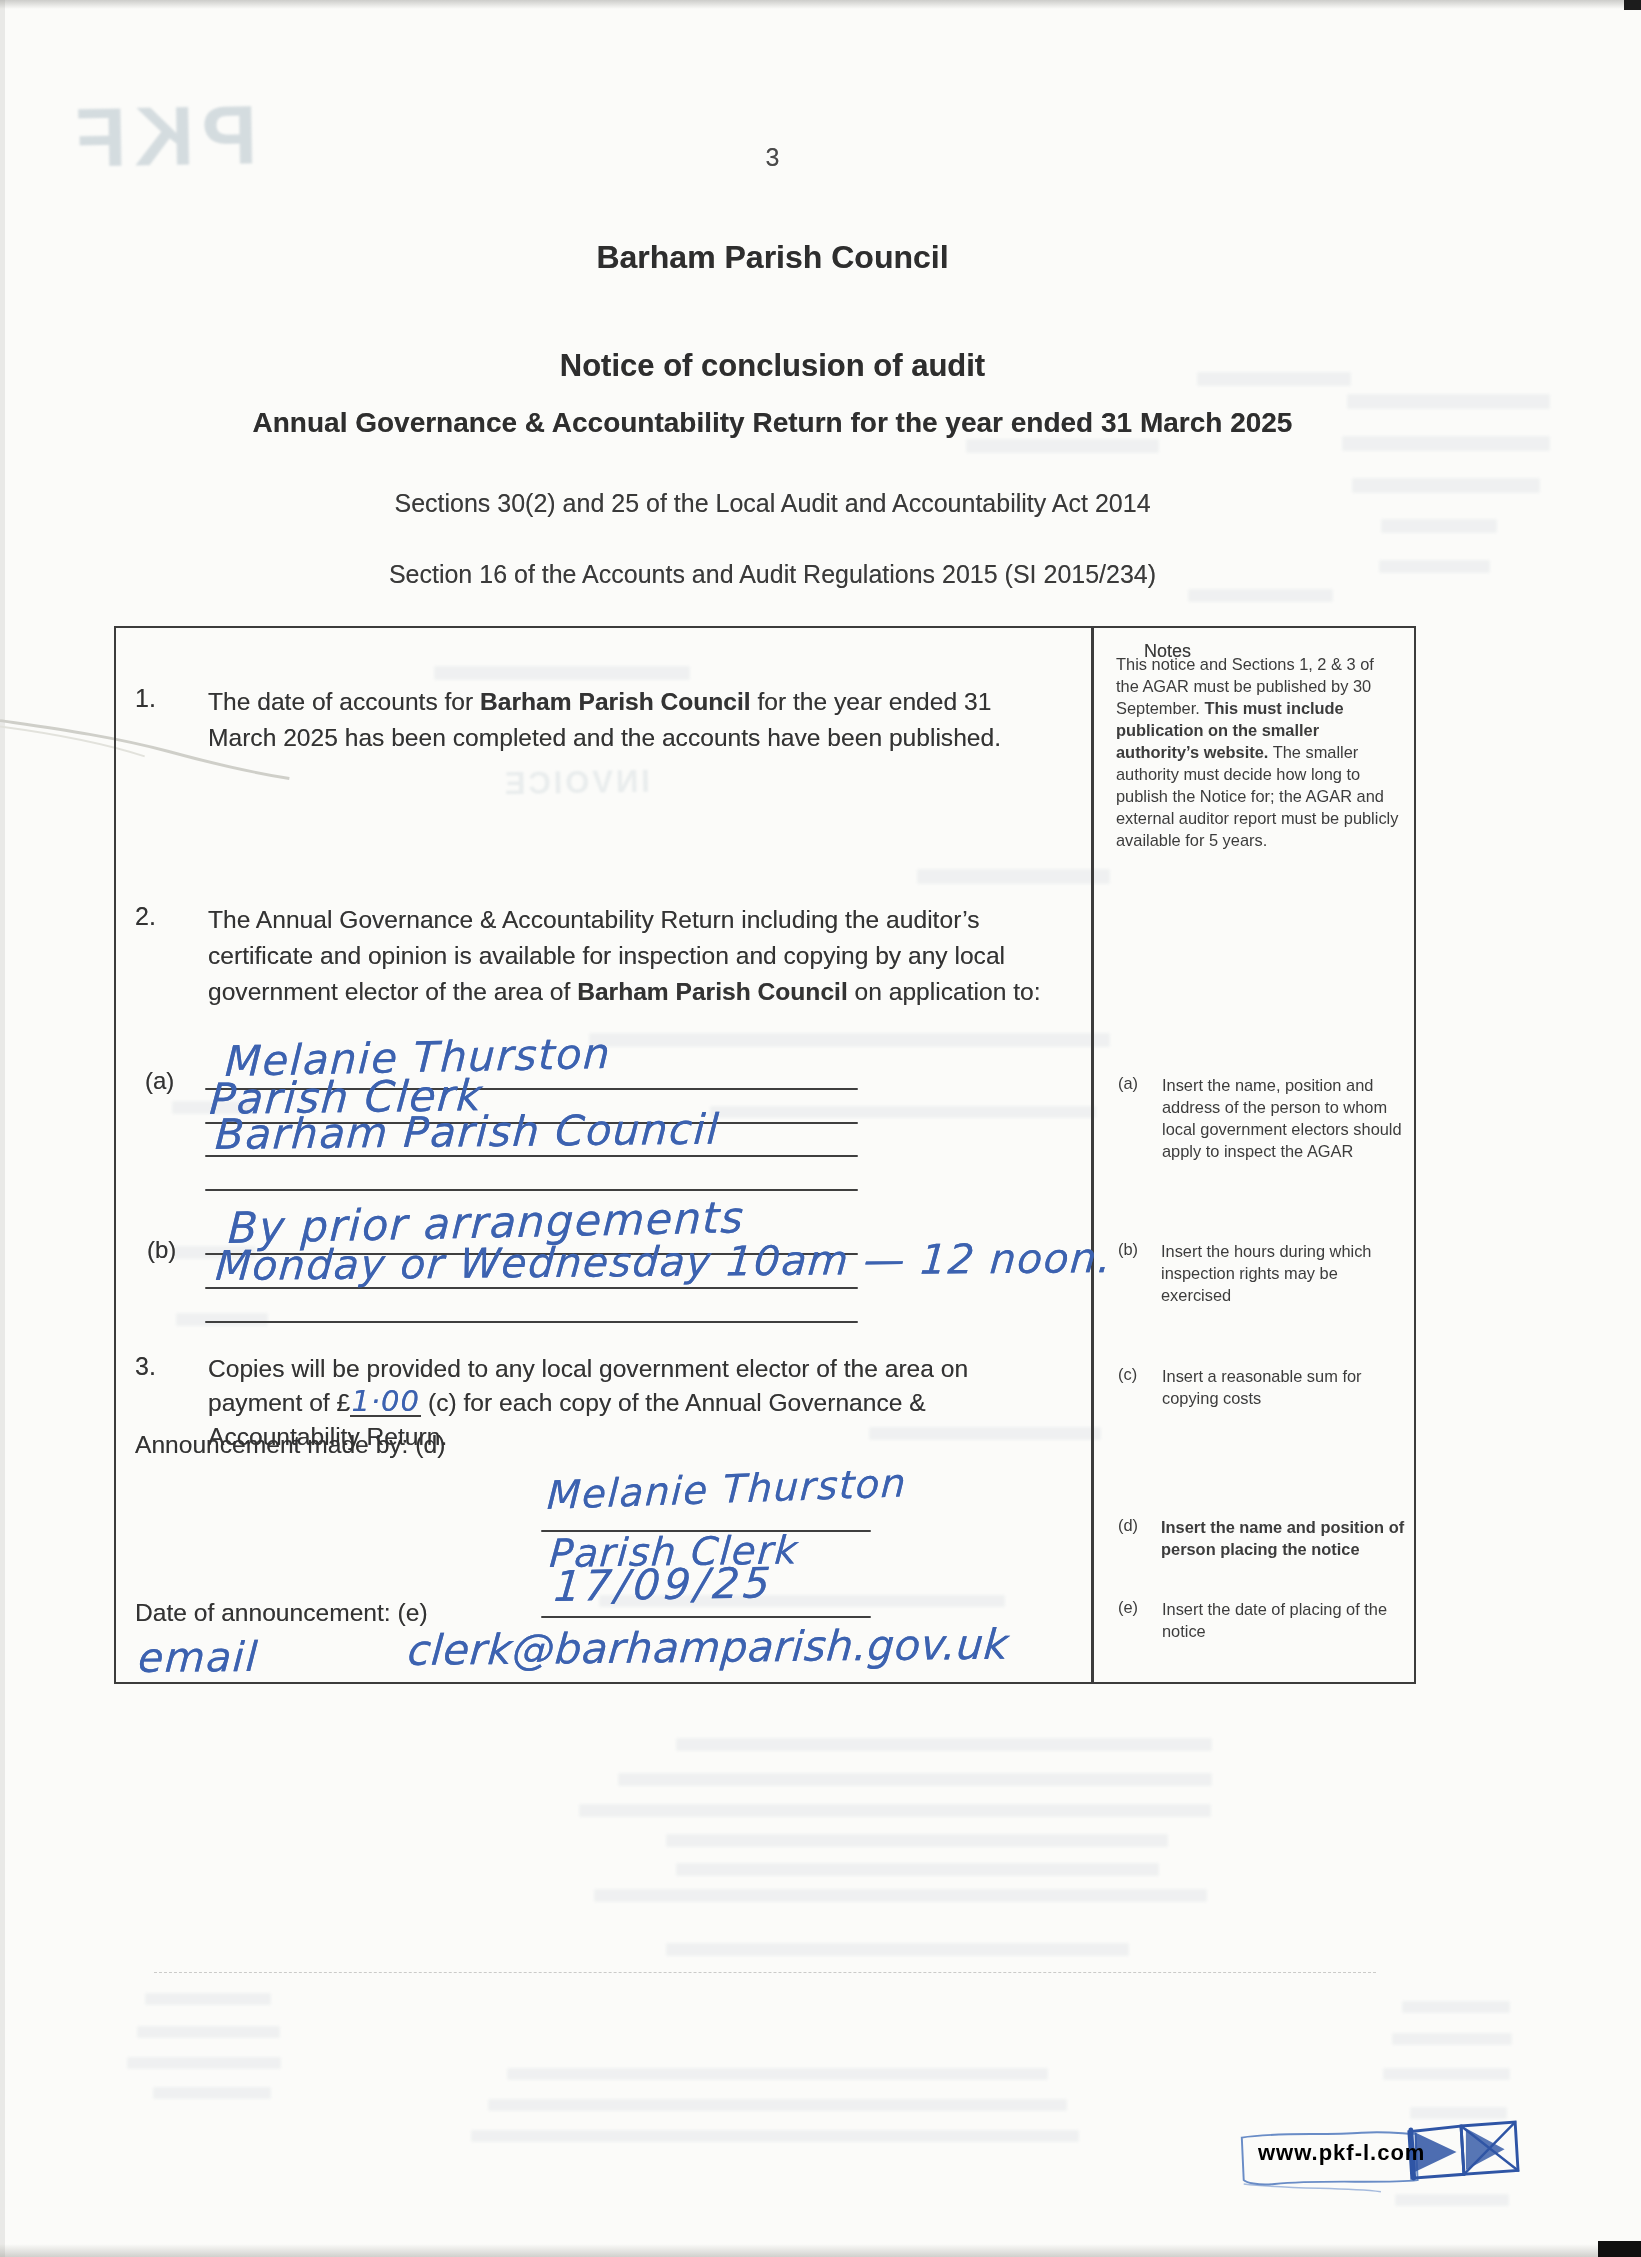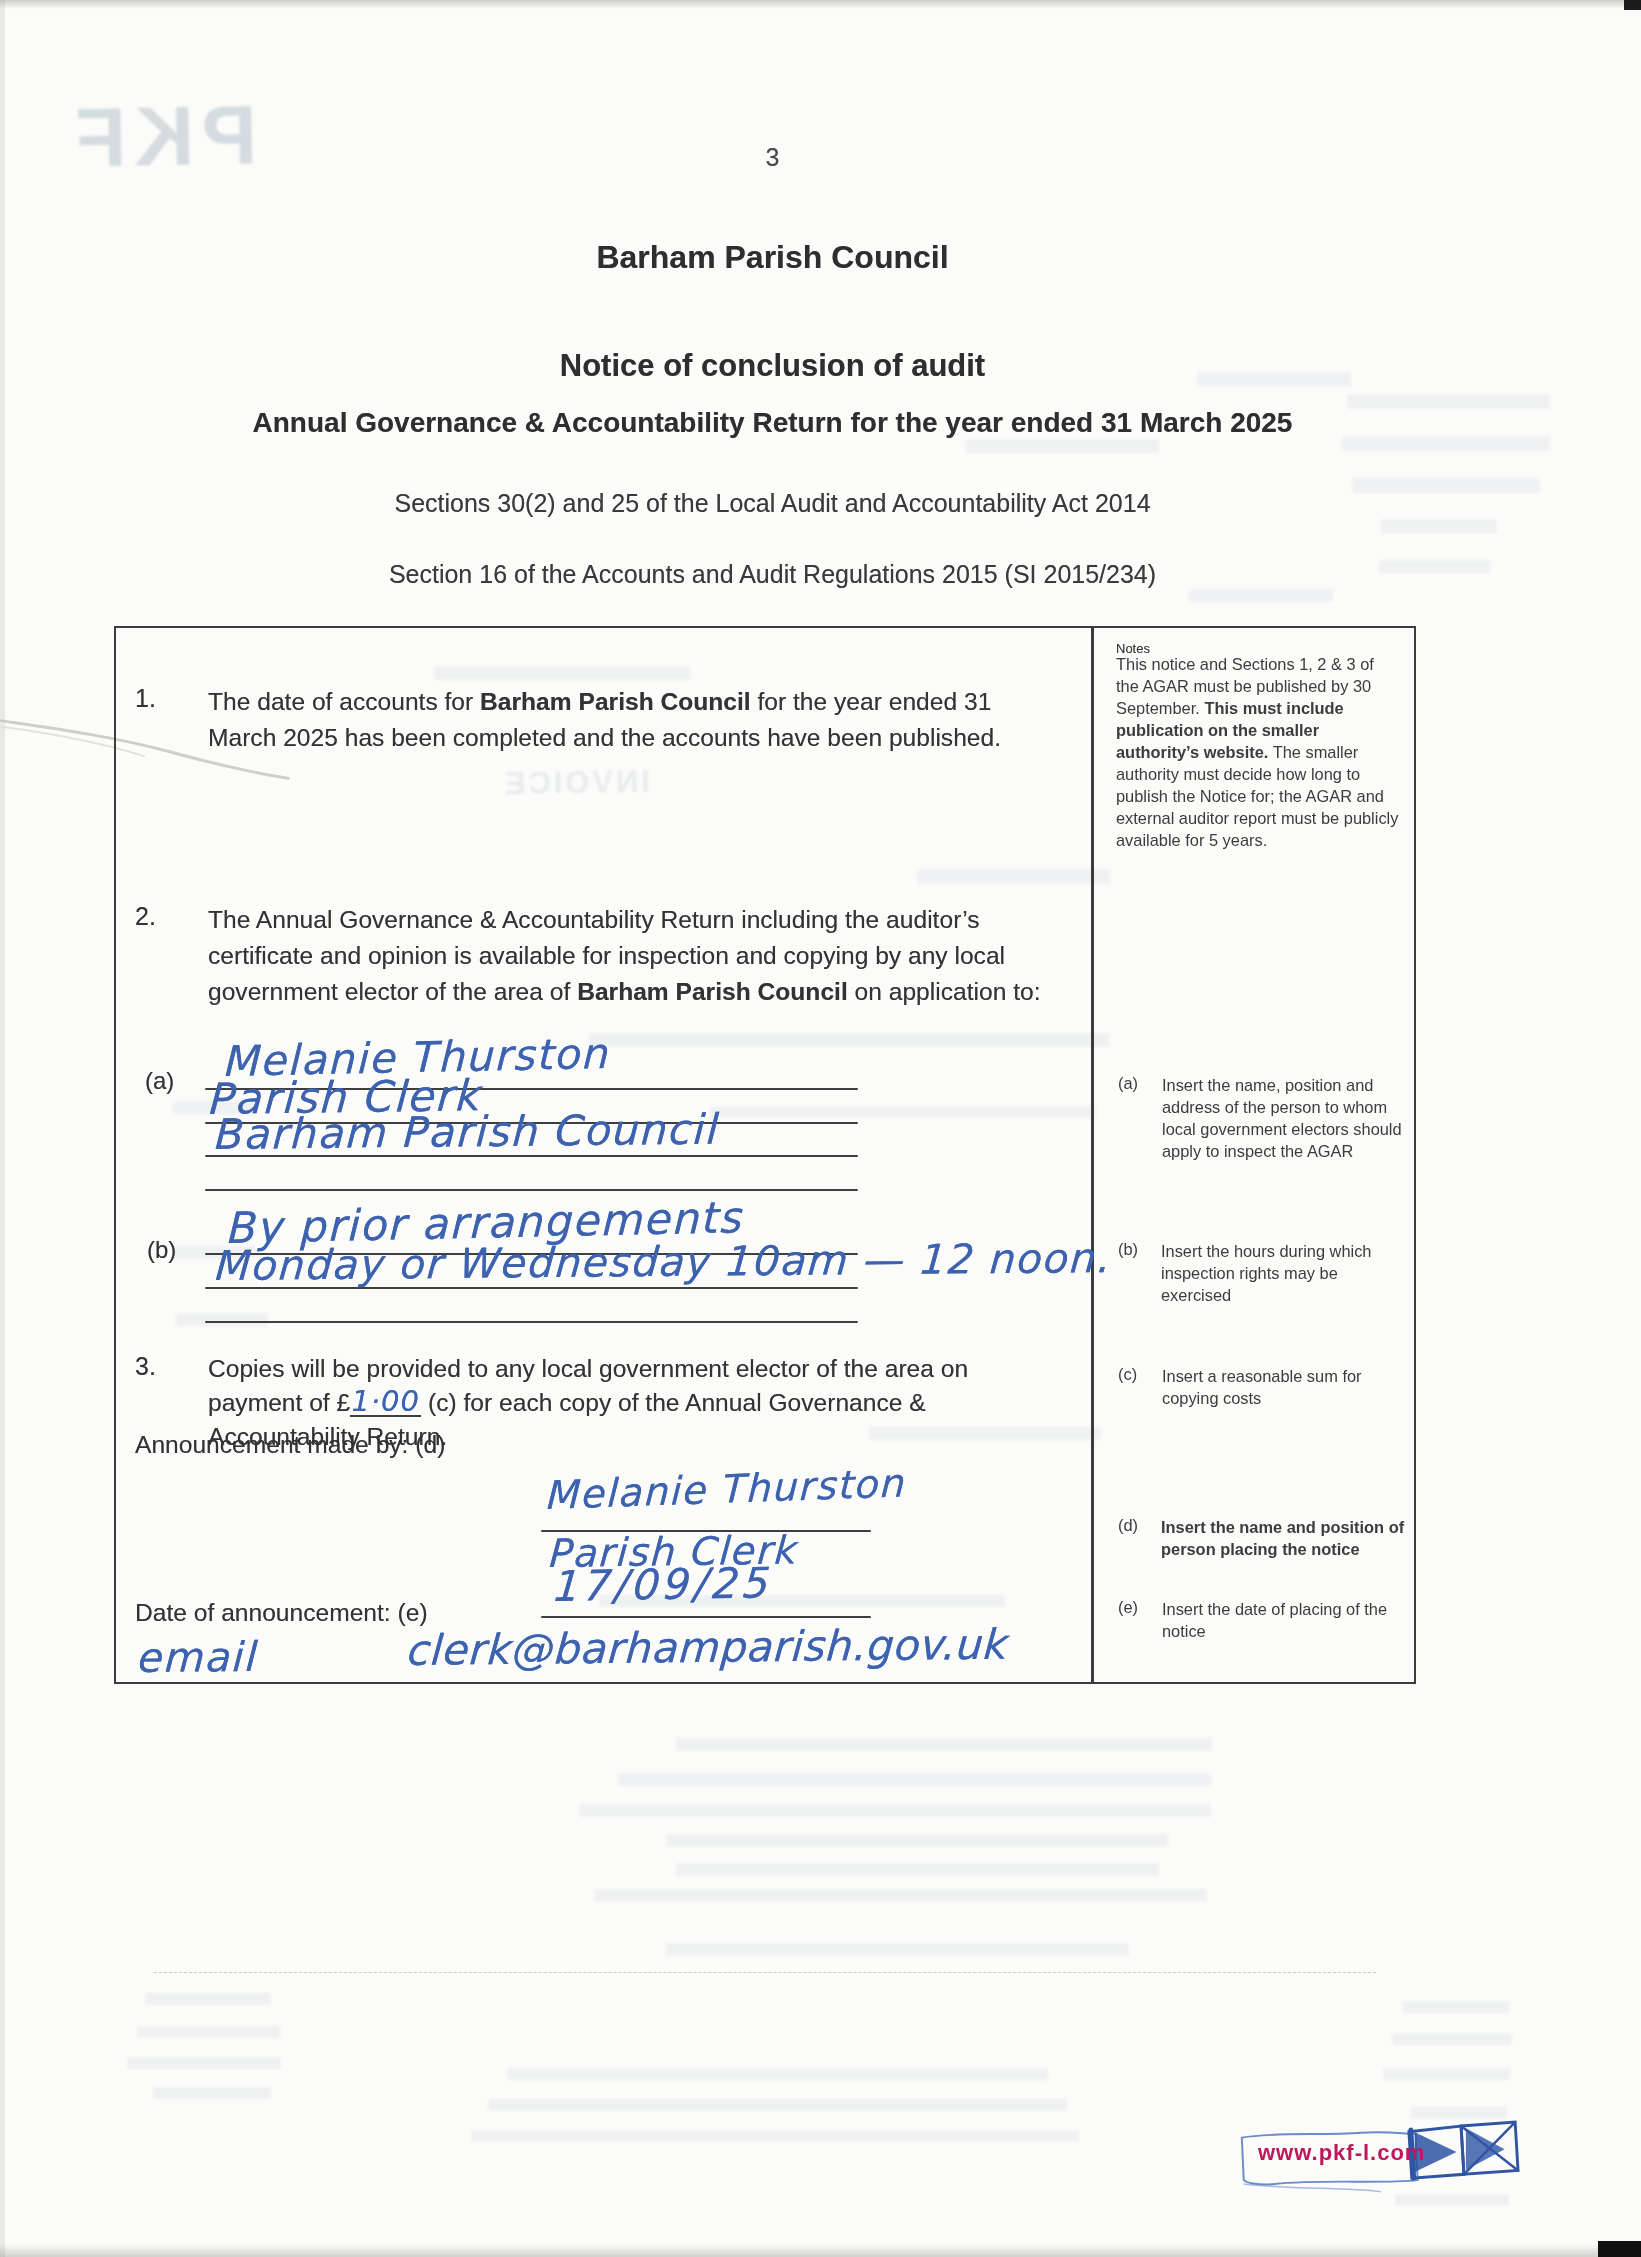--- a/index.html
+++ b/index.html
@@ -40,37 +40,37 @@
   .amount-slot{
     display:inline-block;width:71px;border-bottom:2.4px solid #3f3f3f;
     text-align:center;vertical-align:baseline;line-height:25px;
   }
   .amount-slot .hw-inline{
     font-family:"DejaVu Sans",sans-serif;font-style:italic;font-size:29px;
     color:#3c62b0;letter-spacing:1px;text-shadow:0 0 0.6px rgba(60,98,176,.8);
   }
 
   
-  .notes-h{font-size:13px;color:#3a3a3a;}
+  .notes-h{font-size:18px;color:#3a3a3a;margin-left:28px;}
   .note-text{font-size:16.4px;line-height:22px;color:#3c3c3c;}
   .note-label{font-size:16.4px;color:#3c3c3c;}
 
   
   .g{position:absolute;background:#5f7390;opacity:.07;filter:blur(1.4px);border-radius:1.9px;}
   .ghost-txt{position:absolute;color:#7d96a5;transform:scaleX(-1) rotate(1deg);filter:blur(1.2px);font-weight:bold;white-space:nowrap;}
   .dashed-ghost{position:absolute;border-top:1.4px dashed rgba(80,80,80,.28);}
 
   
   .edge-top{left:0;top:0;width:1641px;height:8.7px;background:linear-gradient(to bottom,rgba(110,110,106,.33),rgba(110,110,106,0));}
   .edge-bottom{left:0;top:2244px;width:1641px;height:13.5px;background:linear-gradient(to top,rgba(120,120,114,.35),rgba(120,120,114,0));}
   .edge-left{left:0;top:0;width:4.8px;height:2257px;background:rgba(140,140,135,.16);}
   .corner-tr{left:1624px;top:0;width:17.4px;height:9.7px;background:#1c1c1c;}
   .corner-br{left:1598px;top:2241px;width:43px;height:16.4px;background:#101010;}
 
-  .stamp-text{font-size:22px;font-weight:bold;color:#be185d;letter-spacing:1px;}
+  .stamp-text{font-size:22px;font-weight:bold;color:#000000;letter-spacing:1px;}
 </style>
 </head>
 <body>
 
 <div class="abs edge-top"></div>
 <div class="abs edge-bottom"></div>
 <div class="abs edge-left"></div>
 <div class="abs corner-tr"></div>
 <div class="abs corner-br"></div>
 

